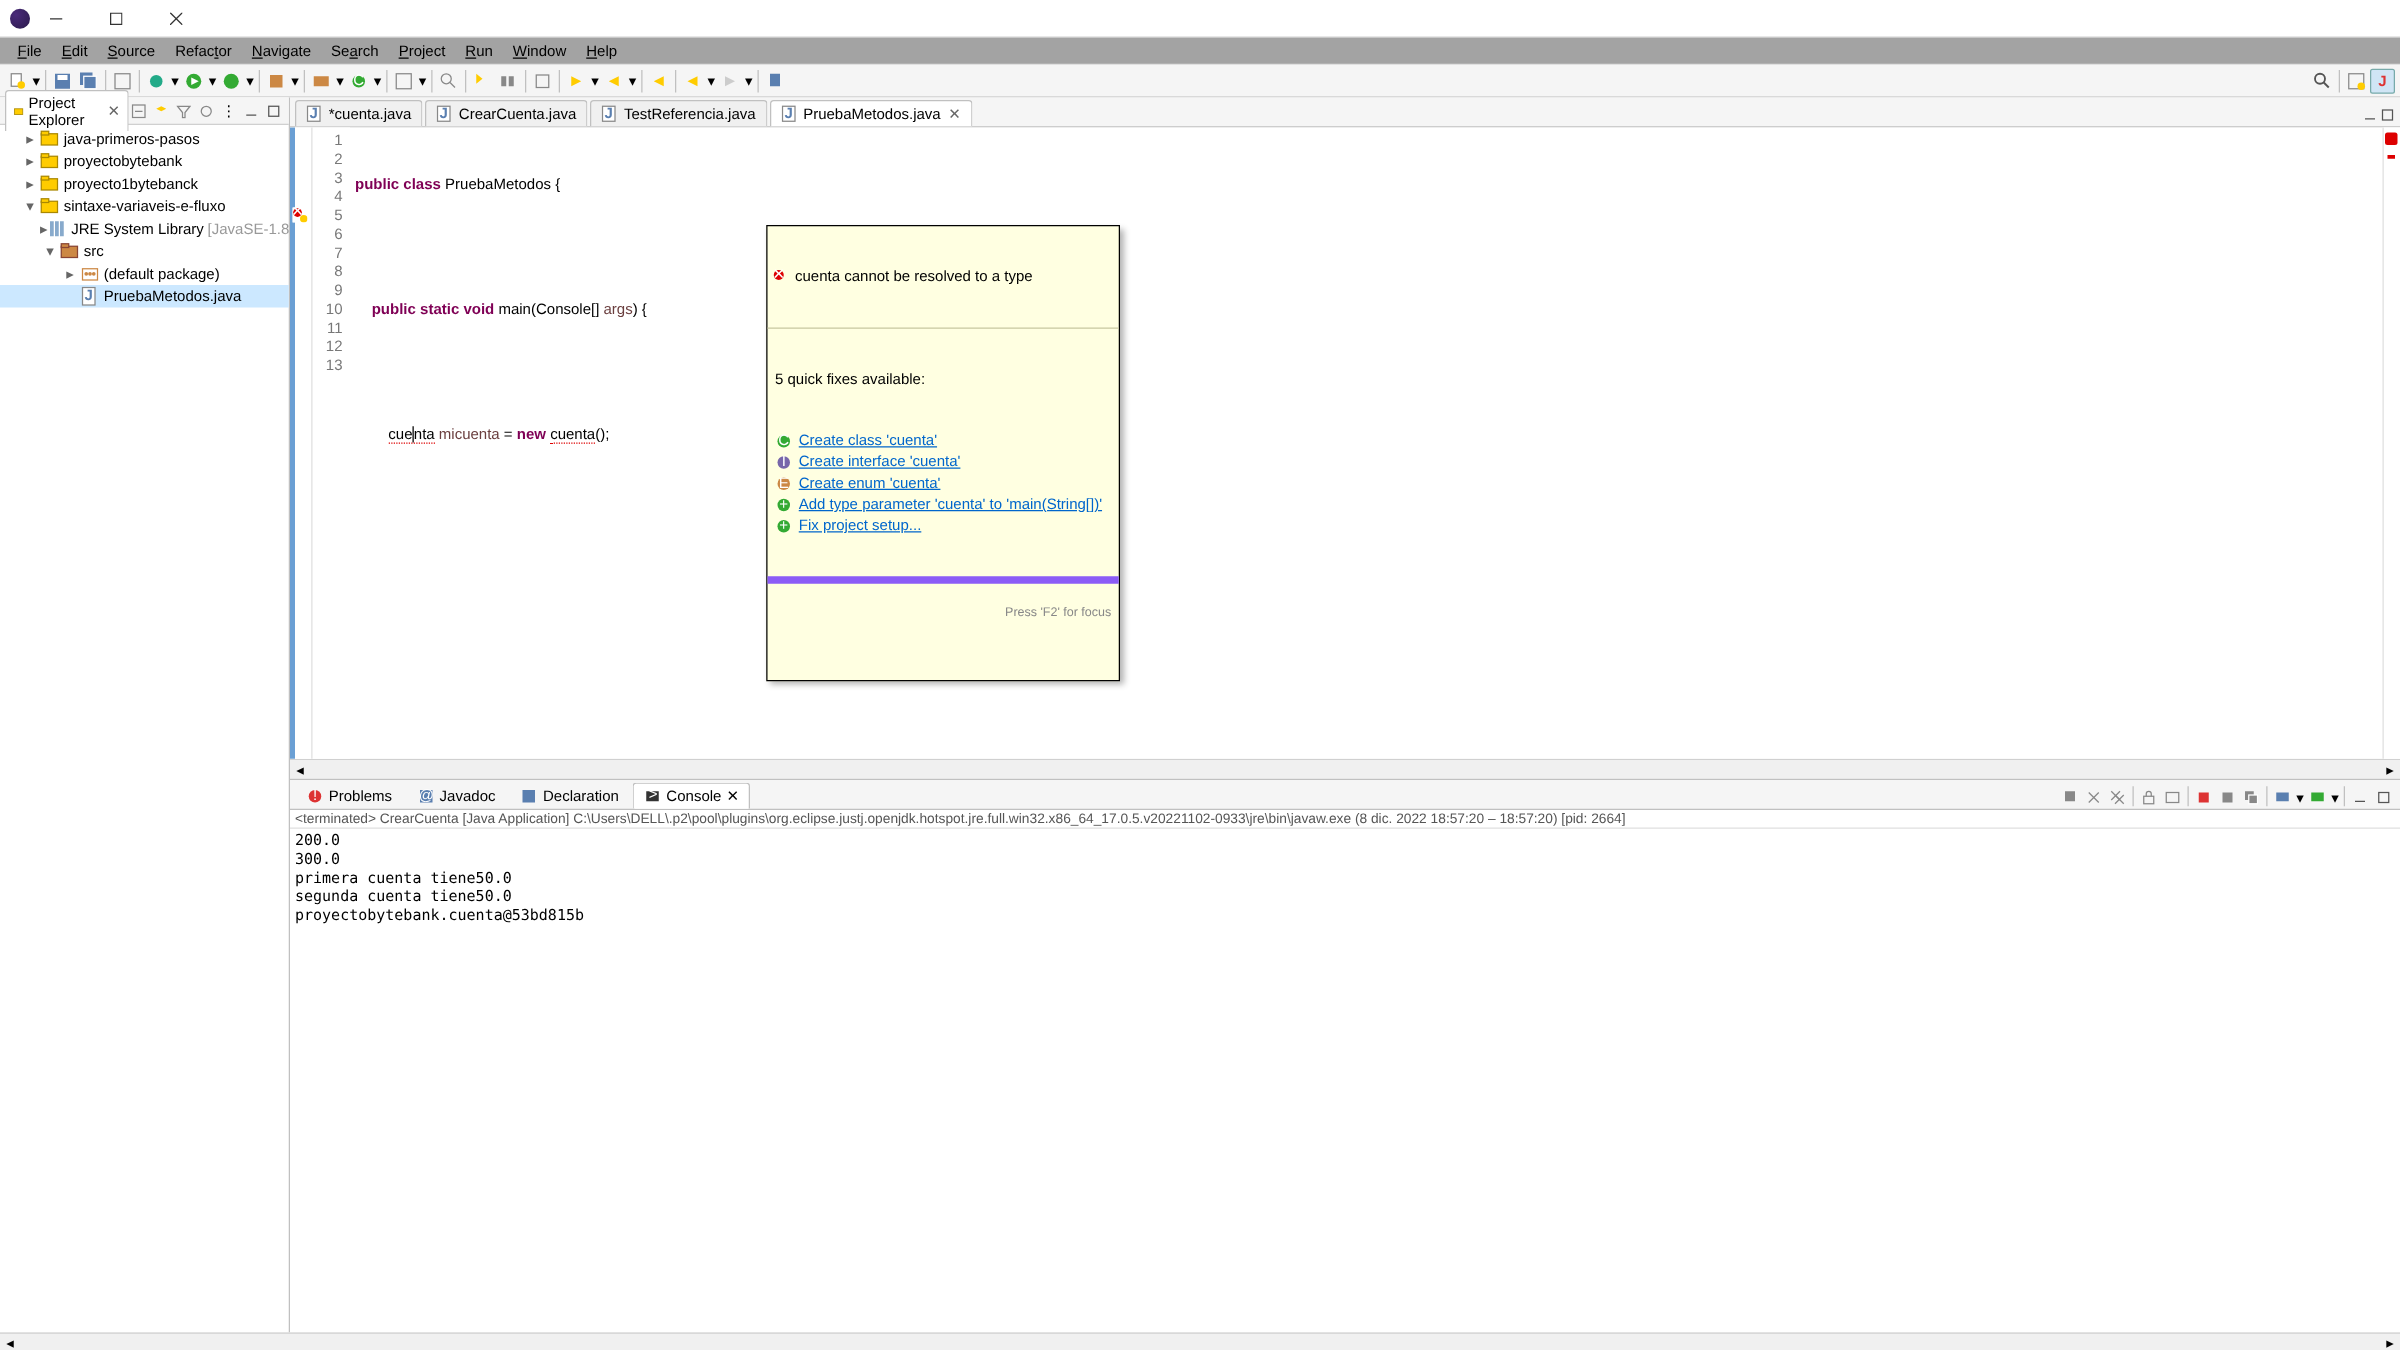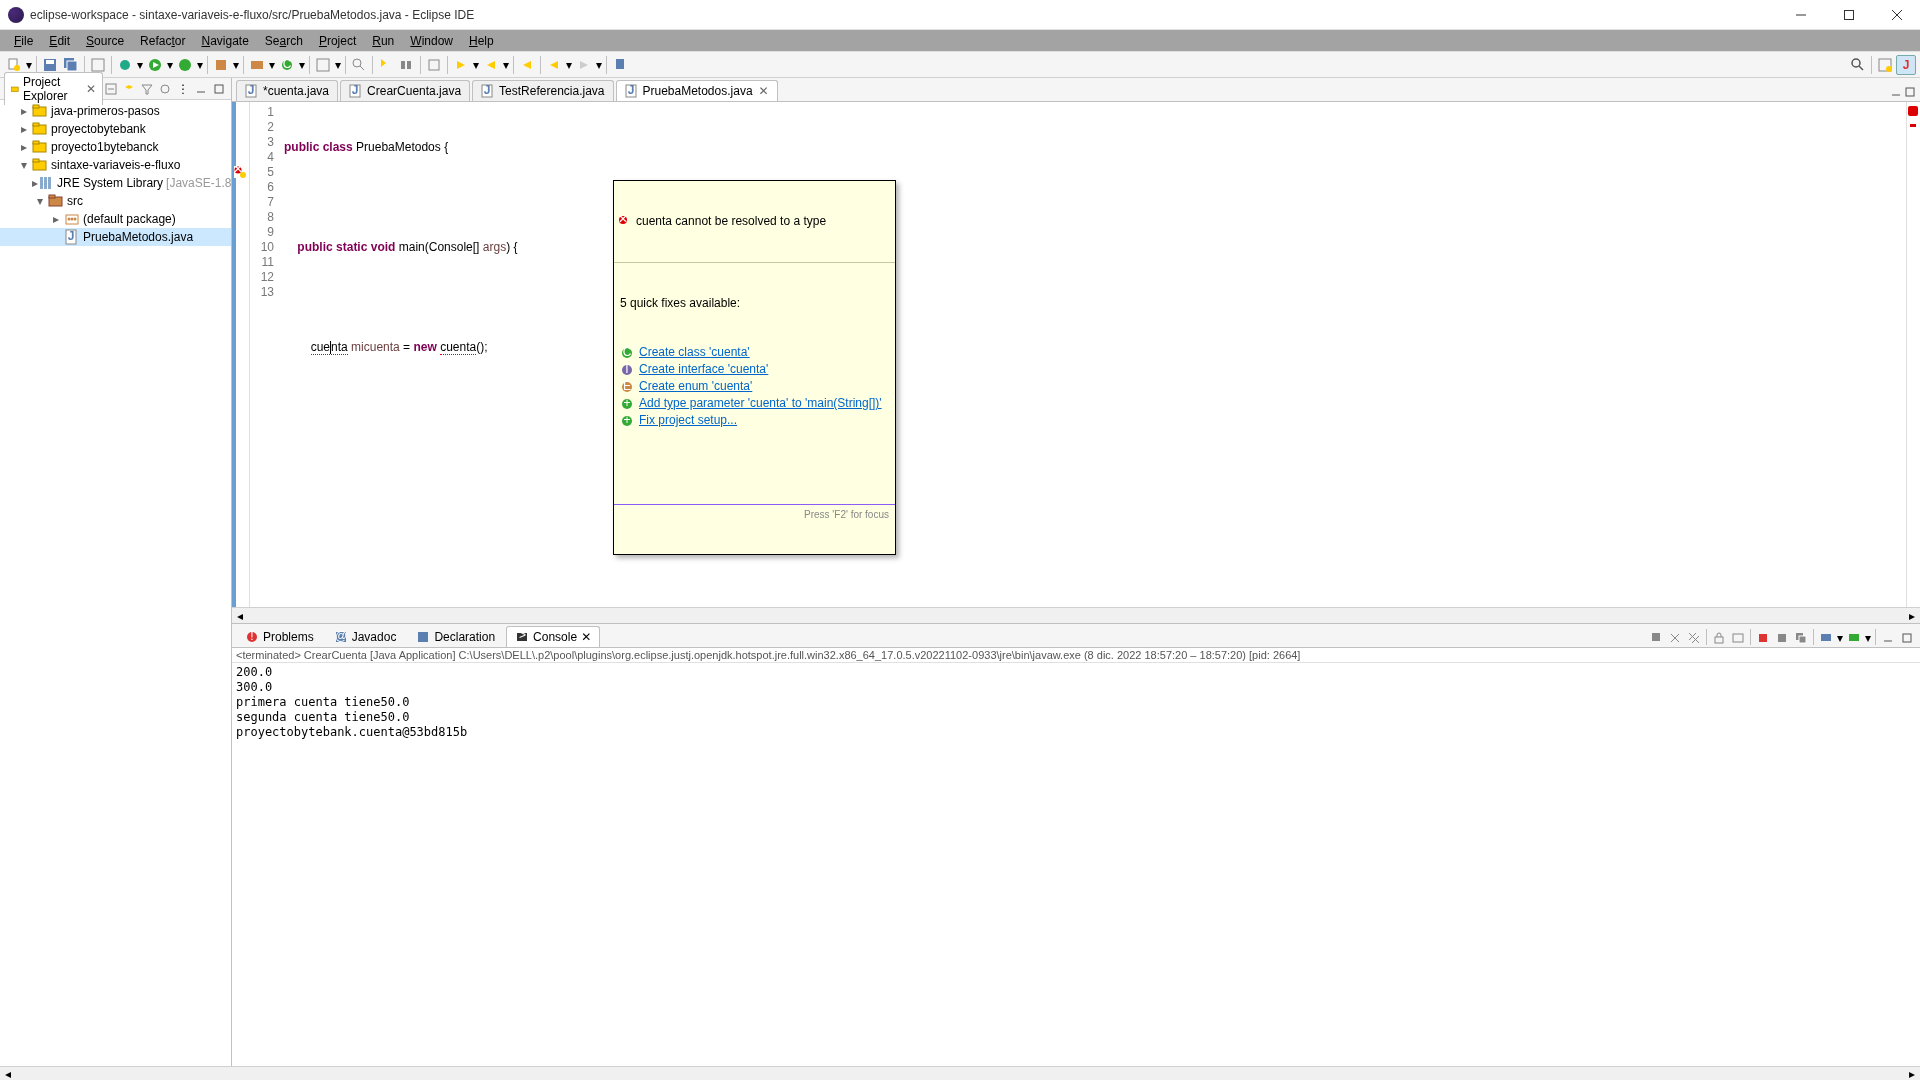--- a/index.html
+++ b/index.html
@@ -72,21 +72,21 @@
 
 .tooltip { position:absolute; left:333px; top:78px; width:283px; background:#ffffe1; border:1px solid #000; box-shadow: 3px 3px 5px rgba(0,0,0,0.3); z-index:10; font-size:11px;}
 .tooltip-header { padding:3px 6px 3px 4px; display:flex; align-items:center; gap:4px;}
 .tooltip-header .qf-icon { width:14px; height:14px; }
 .tooltip-divider { border-top:1px solid #c8c8a0; }
 .tooltip-sub { padding:3px 6px; }
 .tooltip-list { padding: 0 6px 2px 6px; }
 .tooltip-item { display:flex; align-items:center; gap:5px; padding:1px 0; }
 .tooltip-item a { color:#0066cc; text-decoration:underline; cursor:pointer; }
 .tooltip-item .qfi-icon { width:14px; height:14px; display:flex; align-items:center; justify-content:center;}
-.tooltip-footer { text-align:right; padding:2px 6px; color:#888; font-size:10px; border-top:1px solid #8b5cf6;margin-top:43px;}
+.tooltip-footer { text-align:right; padding:16px 6px; color:#888; font-size:10px; border-top:6px solid #8b5cf6;}
 
 .overview-ruler { width:14px; background:#fff; border-left:1px solid #e0e0e0; position:relative; }
 .overview-ruler .ov-err { position:absolute; right:2px; top:4px; width:10px; height:10px; background:#d00; border-radius:2px;}
 .overview-ruler .ov-mark { position:absolute; right:4px; width:6px; height:3px; background:#d00; }
 
 .editor-hscroll { height:16px; background:#f0f0f0; border-top:1px solid #d0d0d0; display:flex; }
 .editor-hscroll .arrow { width:16px; display:flex; align-items:center; justify-content:center; cursor:pointer;}
 .editor-hscroll .track { flex:1; }
 
 
@@ -105,21 +105,20 @@
 .statusbar { height:14px; background:#f0f0f0; border-top:1px solid #d0d0d0; display:flex; align-items:center; padding:0 4px; }
 .statusbar .sb-seg { width:60px; height:8px; background:#c8c8c8; border-radius:2px; }
 
 .caret { display:inline-block; width:1px; height:13px; background:#000; vertical-align:middle; animation:none; }
 </style>
 </head>
 <body>
 
 <div class="titlebar">
   <div class="icon"></div>
-  <div class="title">eclipse-workspace - sintaxe-variaveis-e-fluxo/src/PruebaMetodos.java - Eclipse IDE</div>
   <div class="win-controls">
     <div class="win-btn">
         <svg viewBox="0 0 10 10">
           <line x1="0" y1="5" x2="10" y2="5" stroke="#333"></line>
         </svg>
       </div>
     <div class="win-btn">
         <svg viewBox="0 0 10 10">
           <rect x="0.5" y="0.5" width="9" height="9" fill="none" stroke="#333"></rect>
         </svg>

